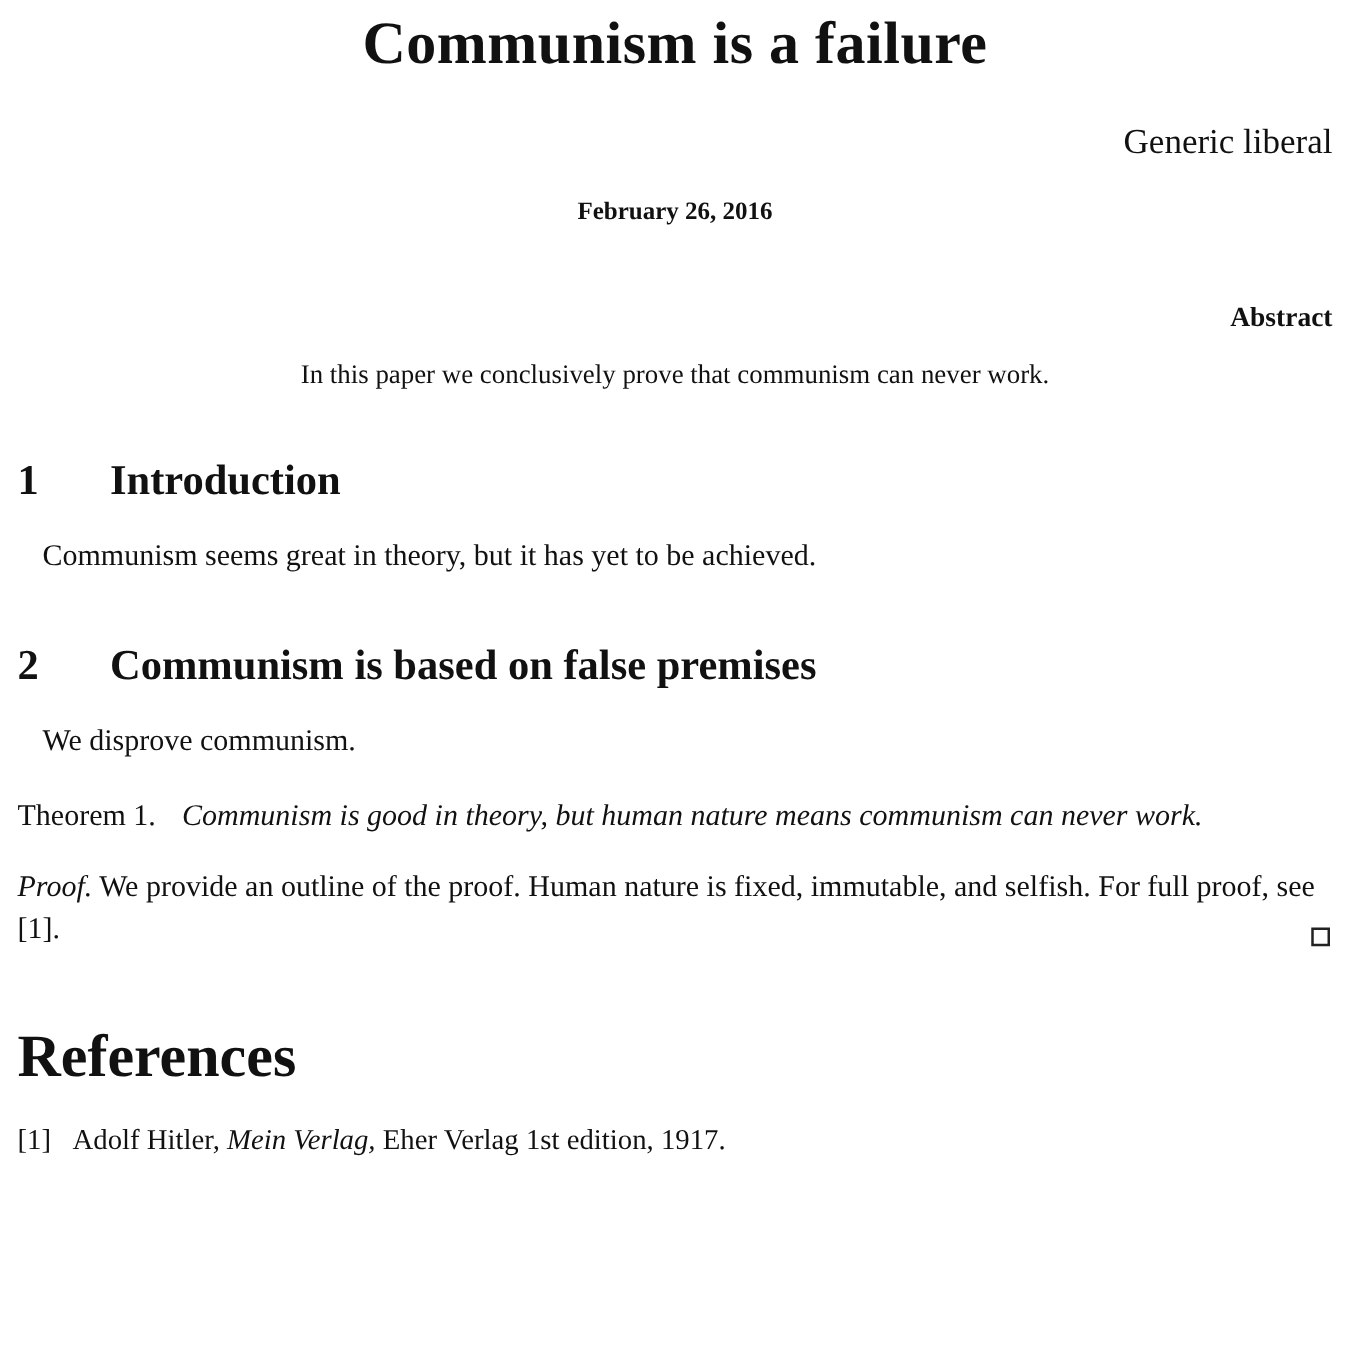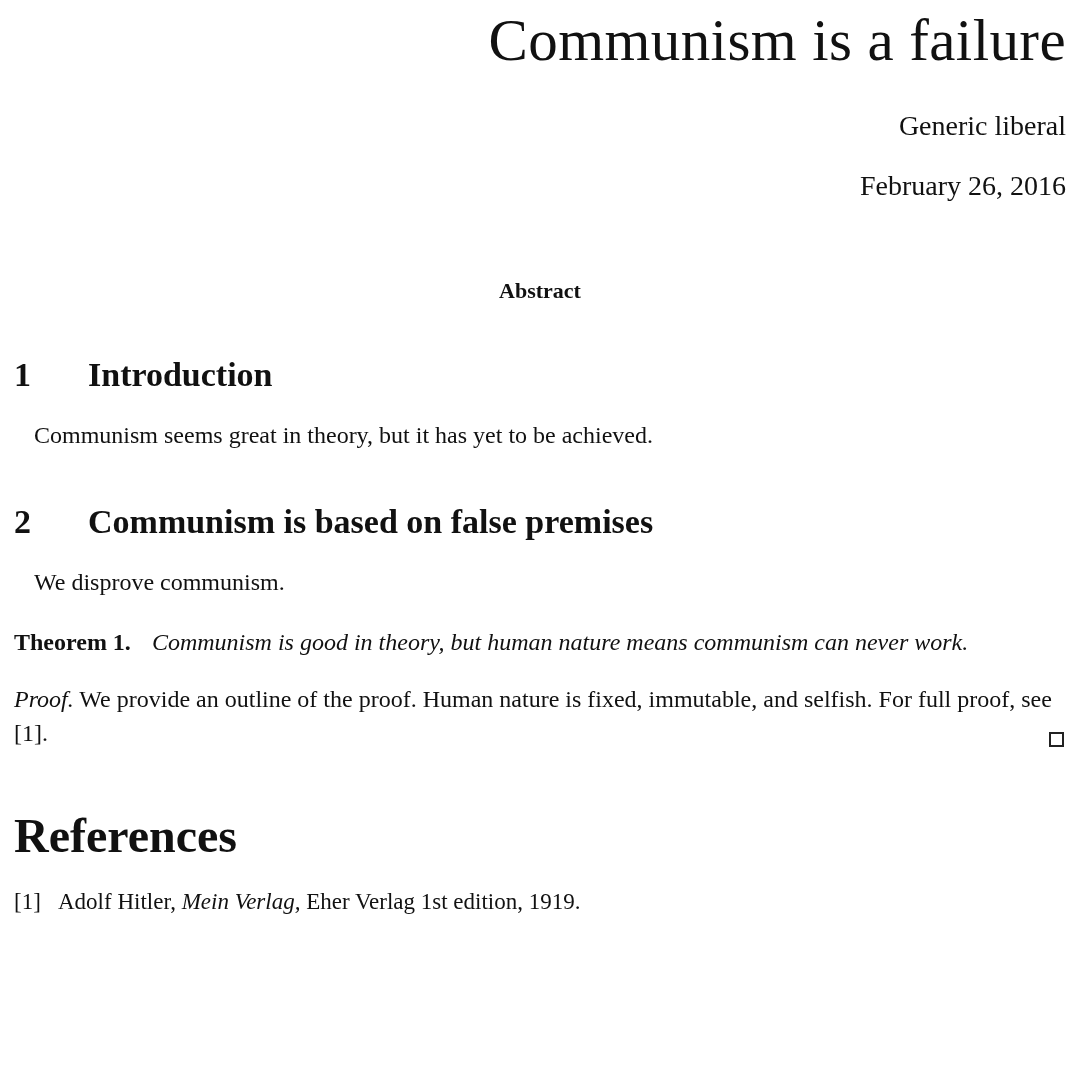--- a/index.html
+++ b/index.html
@@ -18,44 +18,44 @@
     position: relative;
     width: 1080px;
     height: 1078px;
     padding: 0;
     box-sizing: border-box;
   }
   .inner {
     padding: 0 14px;
   }
   .title {
-    text-align: right;
-    font-size: 59px;
+    text-align: center;
+    font-size: 48px;
     line-height: 1.05;
     margin: 10px 0 0 0;
-    font-weight: normal;
+    font-weight: bold;
     letter-spacing: 0.4px;
   }
   .author {
     text-align: right;
     font-size: 28px;
     margin-top: 38px;
     font-weight: normal;
   }
   .date {
-    text-align: right;
-    font-size: 28px;
+    text-align: center;
+    font-size: 20px;
     margin-top: 28px;
-    font-weight: normal;
+    font-weight: bold;
   }
   .abstract-head {
-    text-align: center;
+    text-align: right;
     font-size: 22px;
     font-weight: bold;
-    margin-top: 76px;
+    margin-top: 60px;
   }
   .abstract-body {
     text-align: center;
     font-size: 21.5px;
     margin-top: 18px;
     padding: 0 105px;
     line-height: 1.35;
   }
   .section {
     margin-top: 52px;
@@ -76,21 +76,21 @@
     margin-top: 26px;
     line-height: 1.3;
     margin-left: 20px;
   }
   .theorem {
     font-size: 24px;
     margin-top: 28px;
     line-height: 1.38;
   }
   .theorem .tname {
-    font-weight: bold;
+    font-weight: normal;
     margin-top: 24px;
   }
   .theorem .tbody {
     font-style: italic;
     margin-left: 15px;
   }
   .proof {
     font-size: 24px;
     margin-top: 24px;
     line-height: 1.38;
@@ -135,20 +135,21 @@
 <div class="page">
   <div class="inner">
 
     <h1 class="title">Communism is a failure</h1>
 
     <div class="author">Generic liberal</div>
 
     <div class="date">February 26, 2016</div>
 
     <div class="abstract-head">Abstract</div>
+    <div class="abstract-body">In this paper we conclusively prove that communism can never work.</div>
 
     <div class="section">
       <span class="num">1</span>
       <span class="stitle">Introduction</span>
     </div>
     <div class="para">Communism seems great in theory, but it has yet to be achieved.</div>
 
     <div class="section">
       <span class="num">2</span>
       <span class="stitle">Communism is based on false premises</span>
@@ -166,18 +167,18 @@
       <span class="qed"></span>
     </div>
 
     <div class="references-head">References</div>
 
     <div class="ref-item">
       <span class="rnum">[1]</span>
       <span class="rtext">
         <span>Adolf Hitler,</span>
         <span class="it">Mein Verlag,</span>
-        <span>Eher Verlag 1st edition, 1919.</span>
+        <span>Eher Verlag 1st edition, 1917.</span>
       </span>
     </div>
 
   </div>
 </div>
 
 </body></html>

